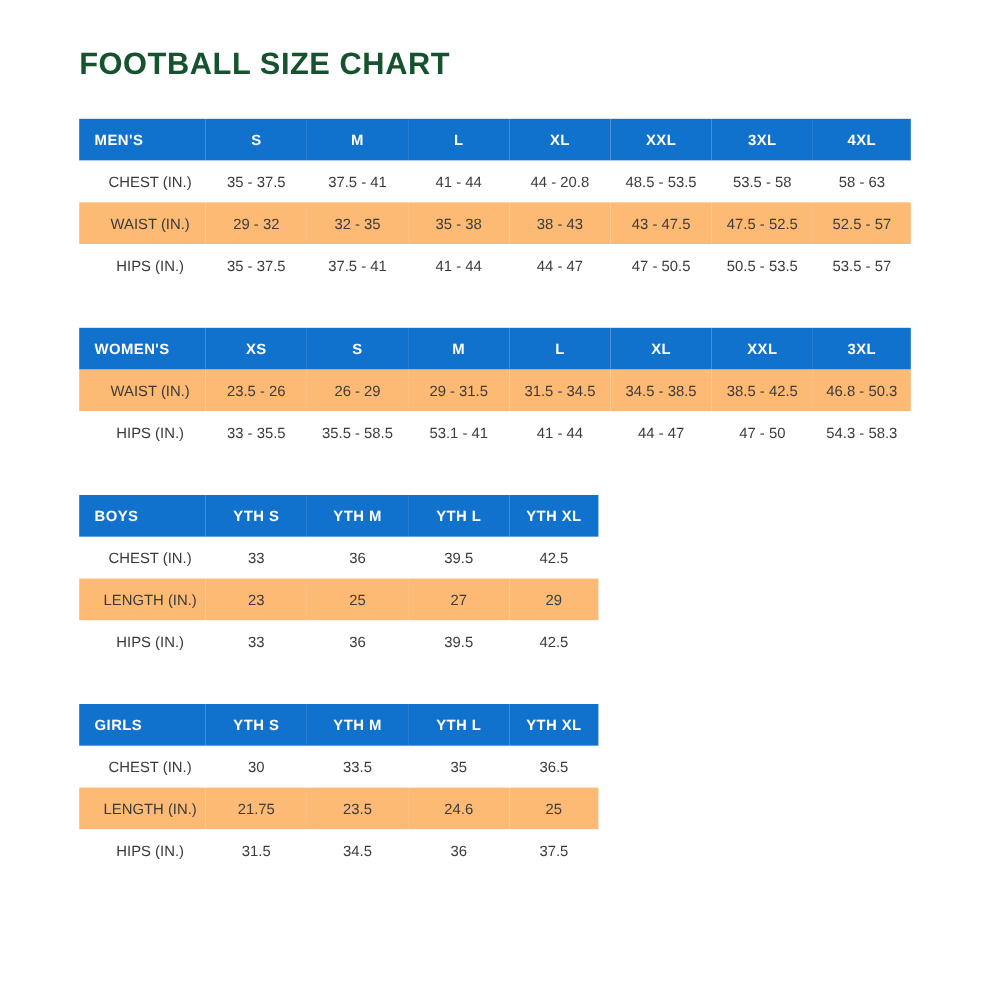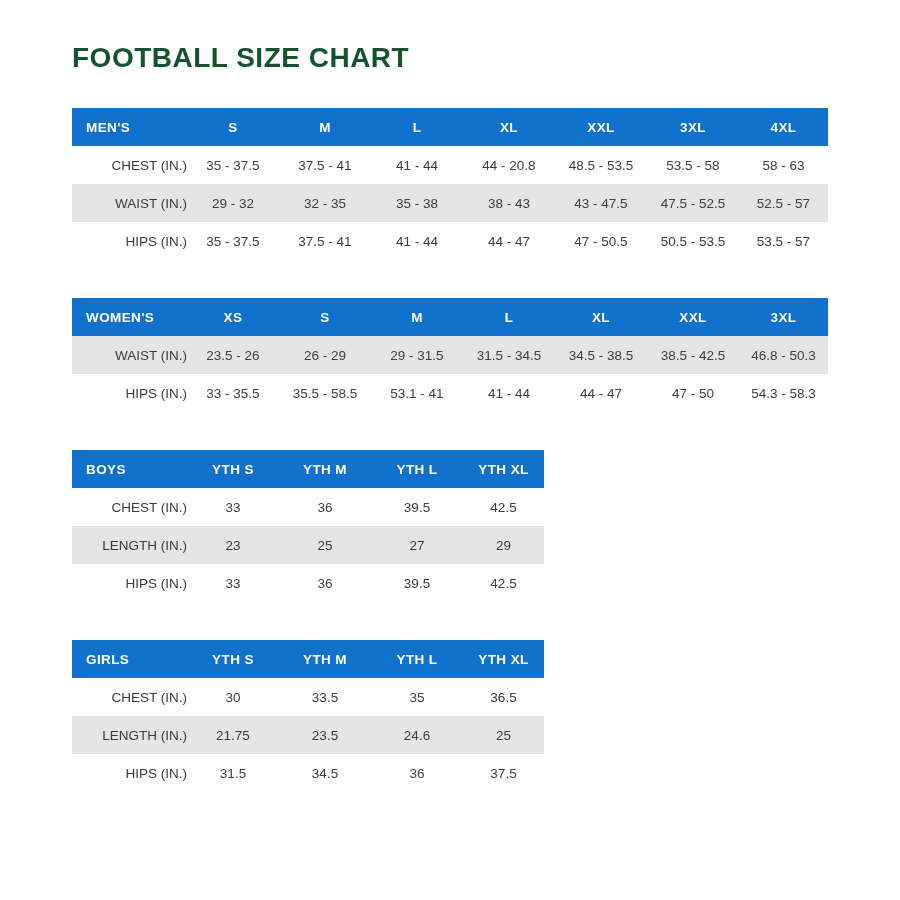--- a/index.html
+++ b/index.html
@@ -45,29 +45,29 @@
     color: #ffffff;
     font-weight: bold;
     font-size: 13.5px;
     letter-spacing: 0.4px;
   }
   table.size-table thead th.rowlabel {
     text-align: left;
     padding-left: 14px;
   }
   table.size-table tbody td.rowlabel {
-    text-align: right;
+    text-align: center;
     padding-left: 14px;
     color: #3a3a3a;
   }
   table.size-table tbody tr.odd td {
     background: #ffffff;
   }
   table.size-table tbody tr.even td {
-    background: #e5e5e5;
+    background: #fdba74;
   }
   table.size-table tbody td {
     color: #3d3d3d;
   }
 </style>
 </head>
 <body>
 
 <div class="page">
 

